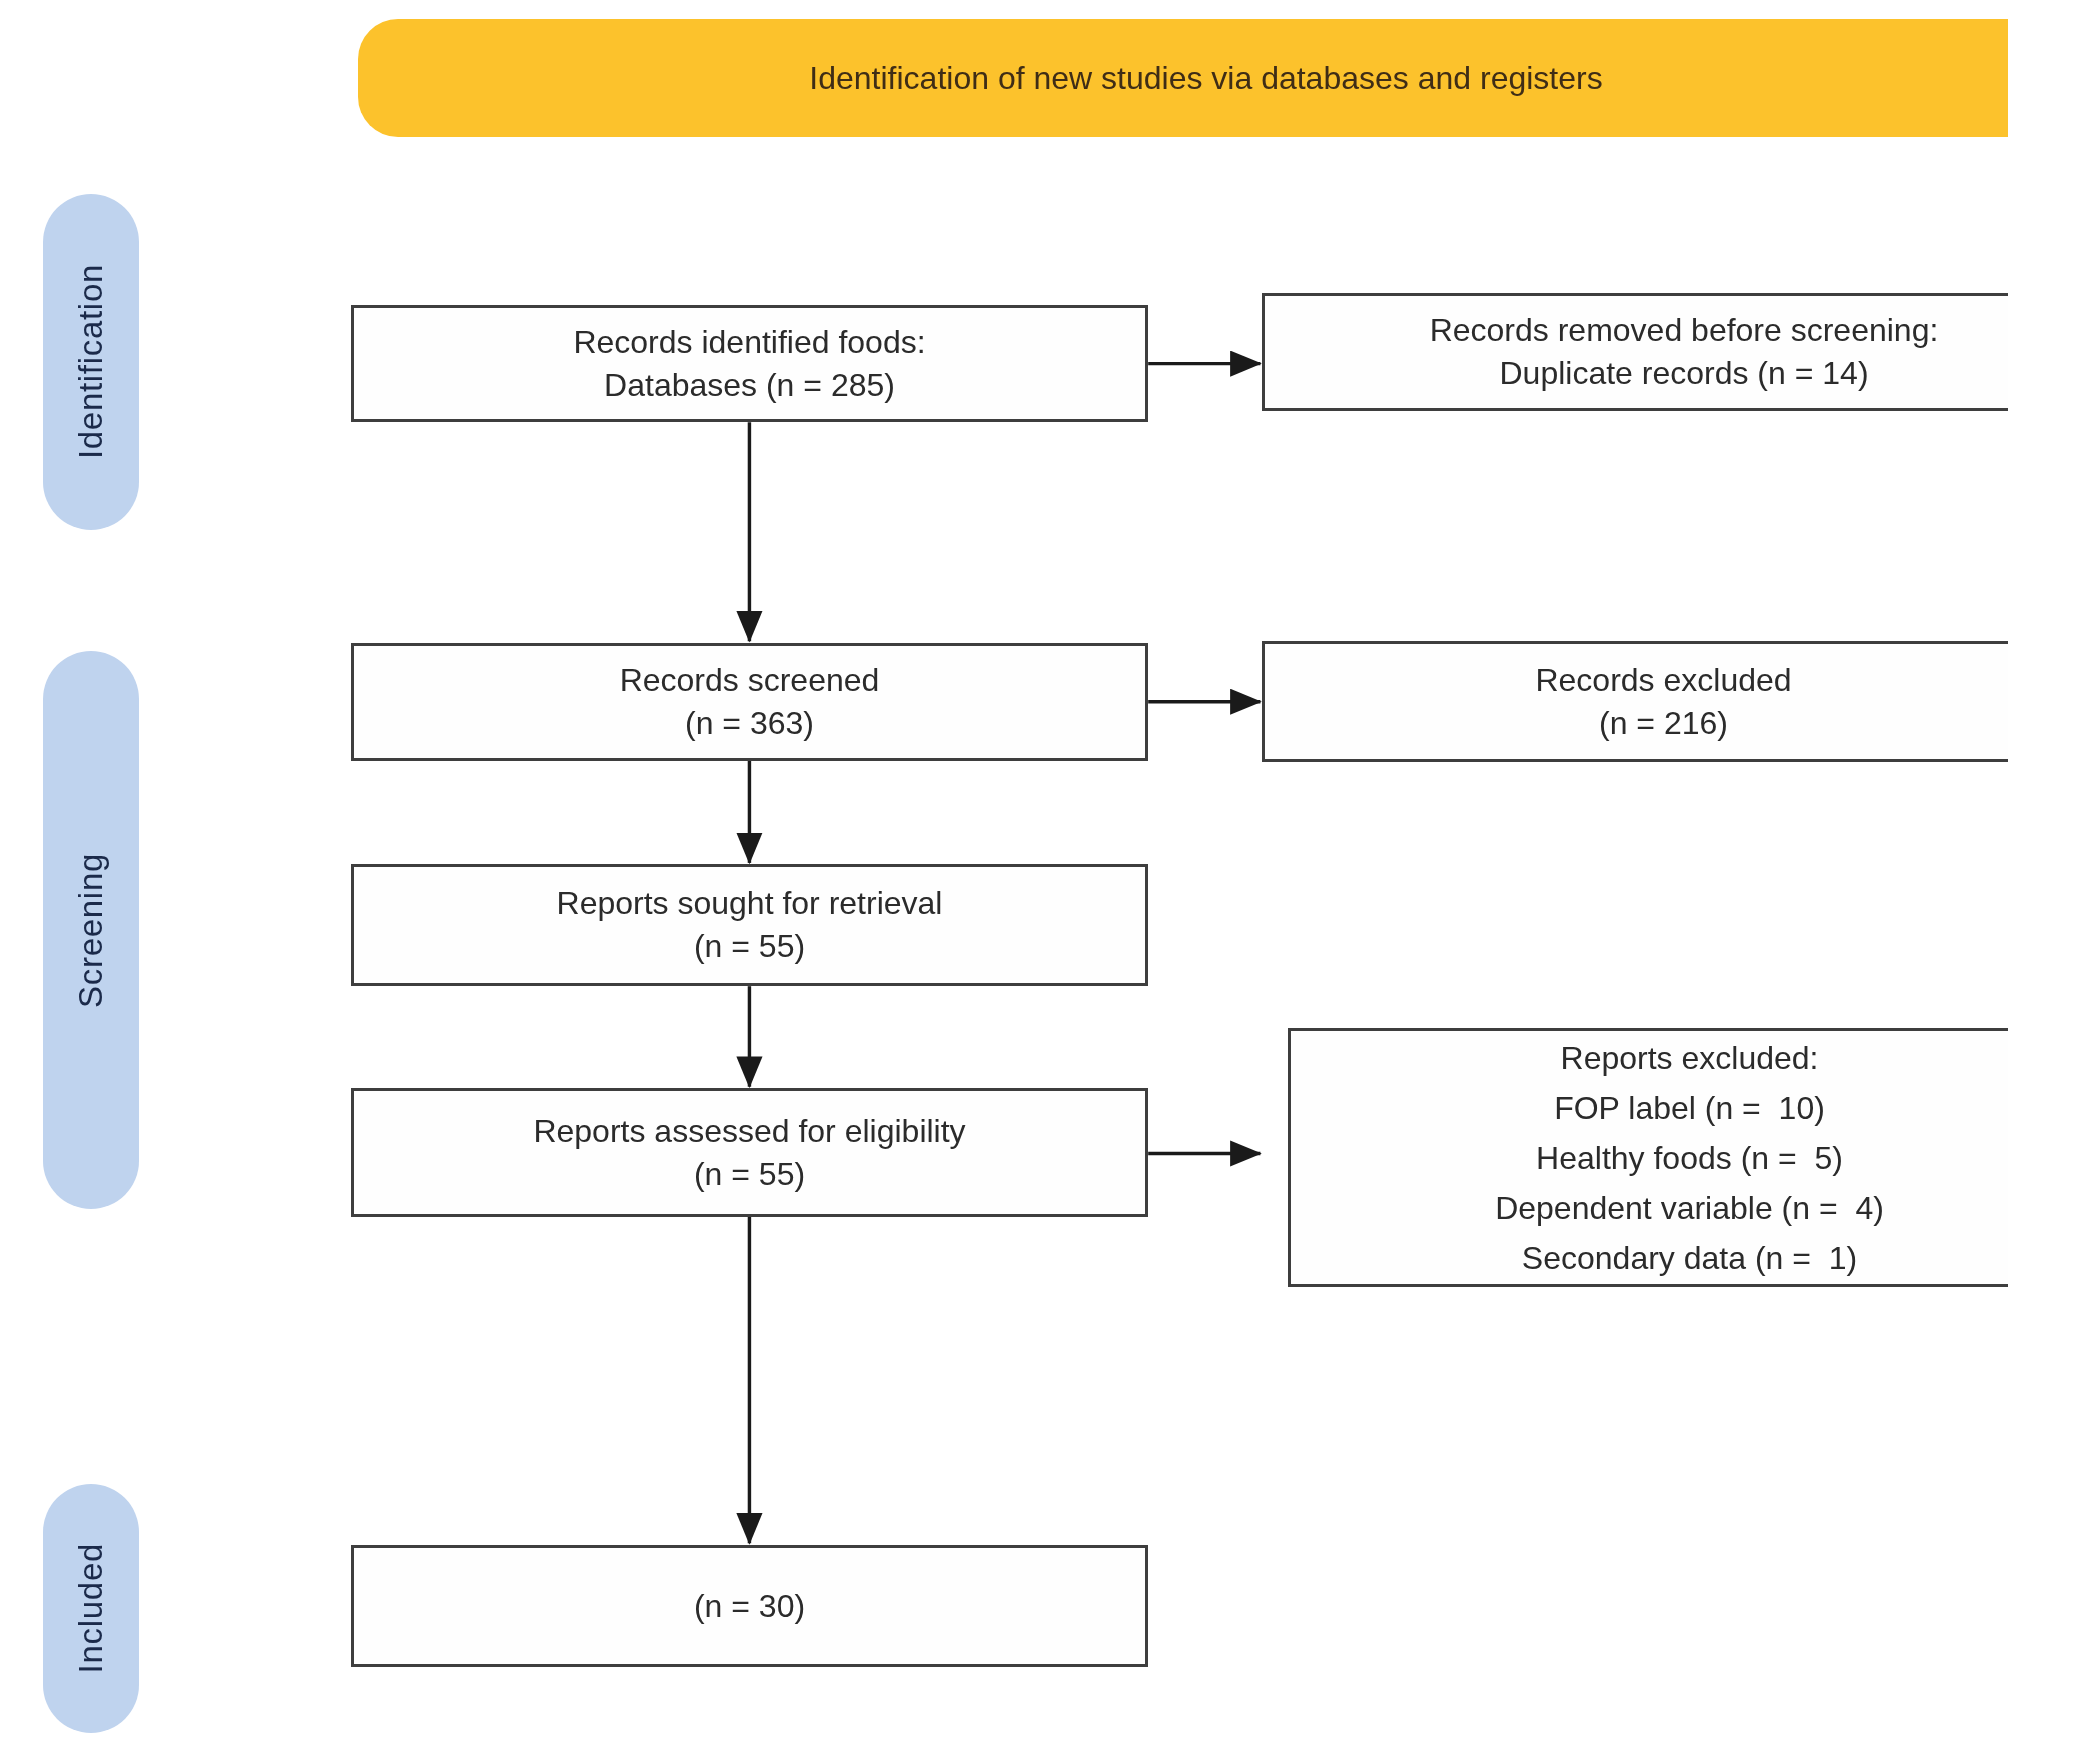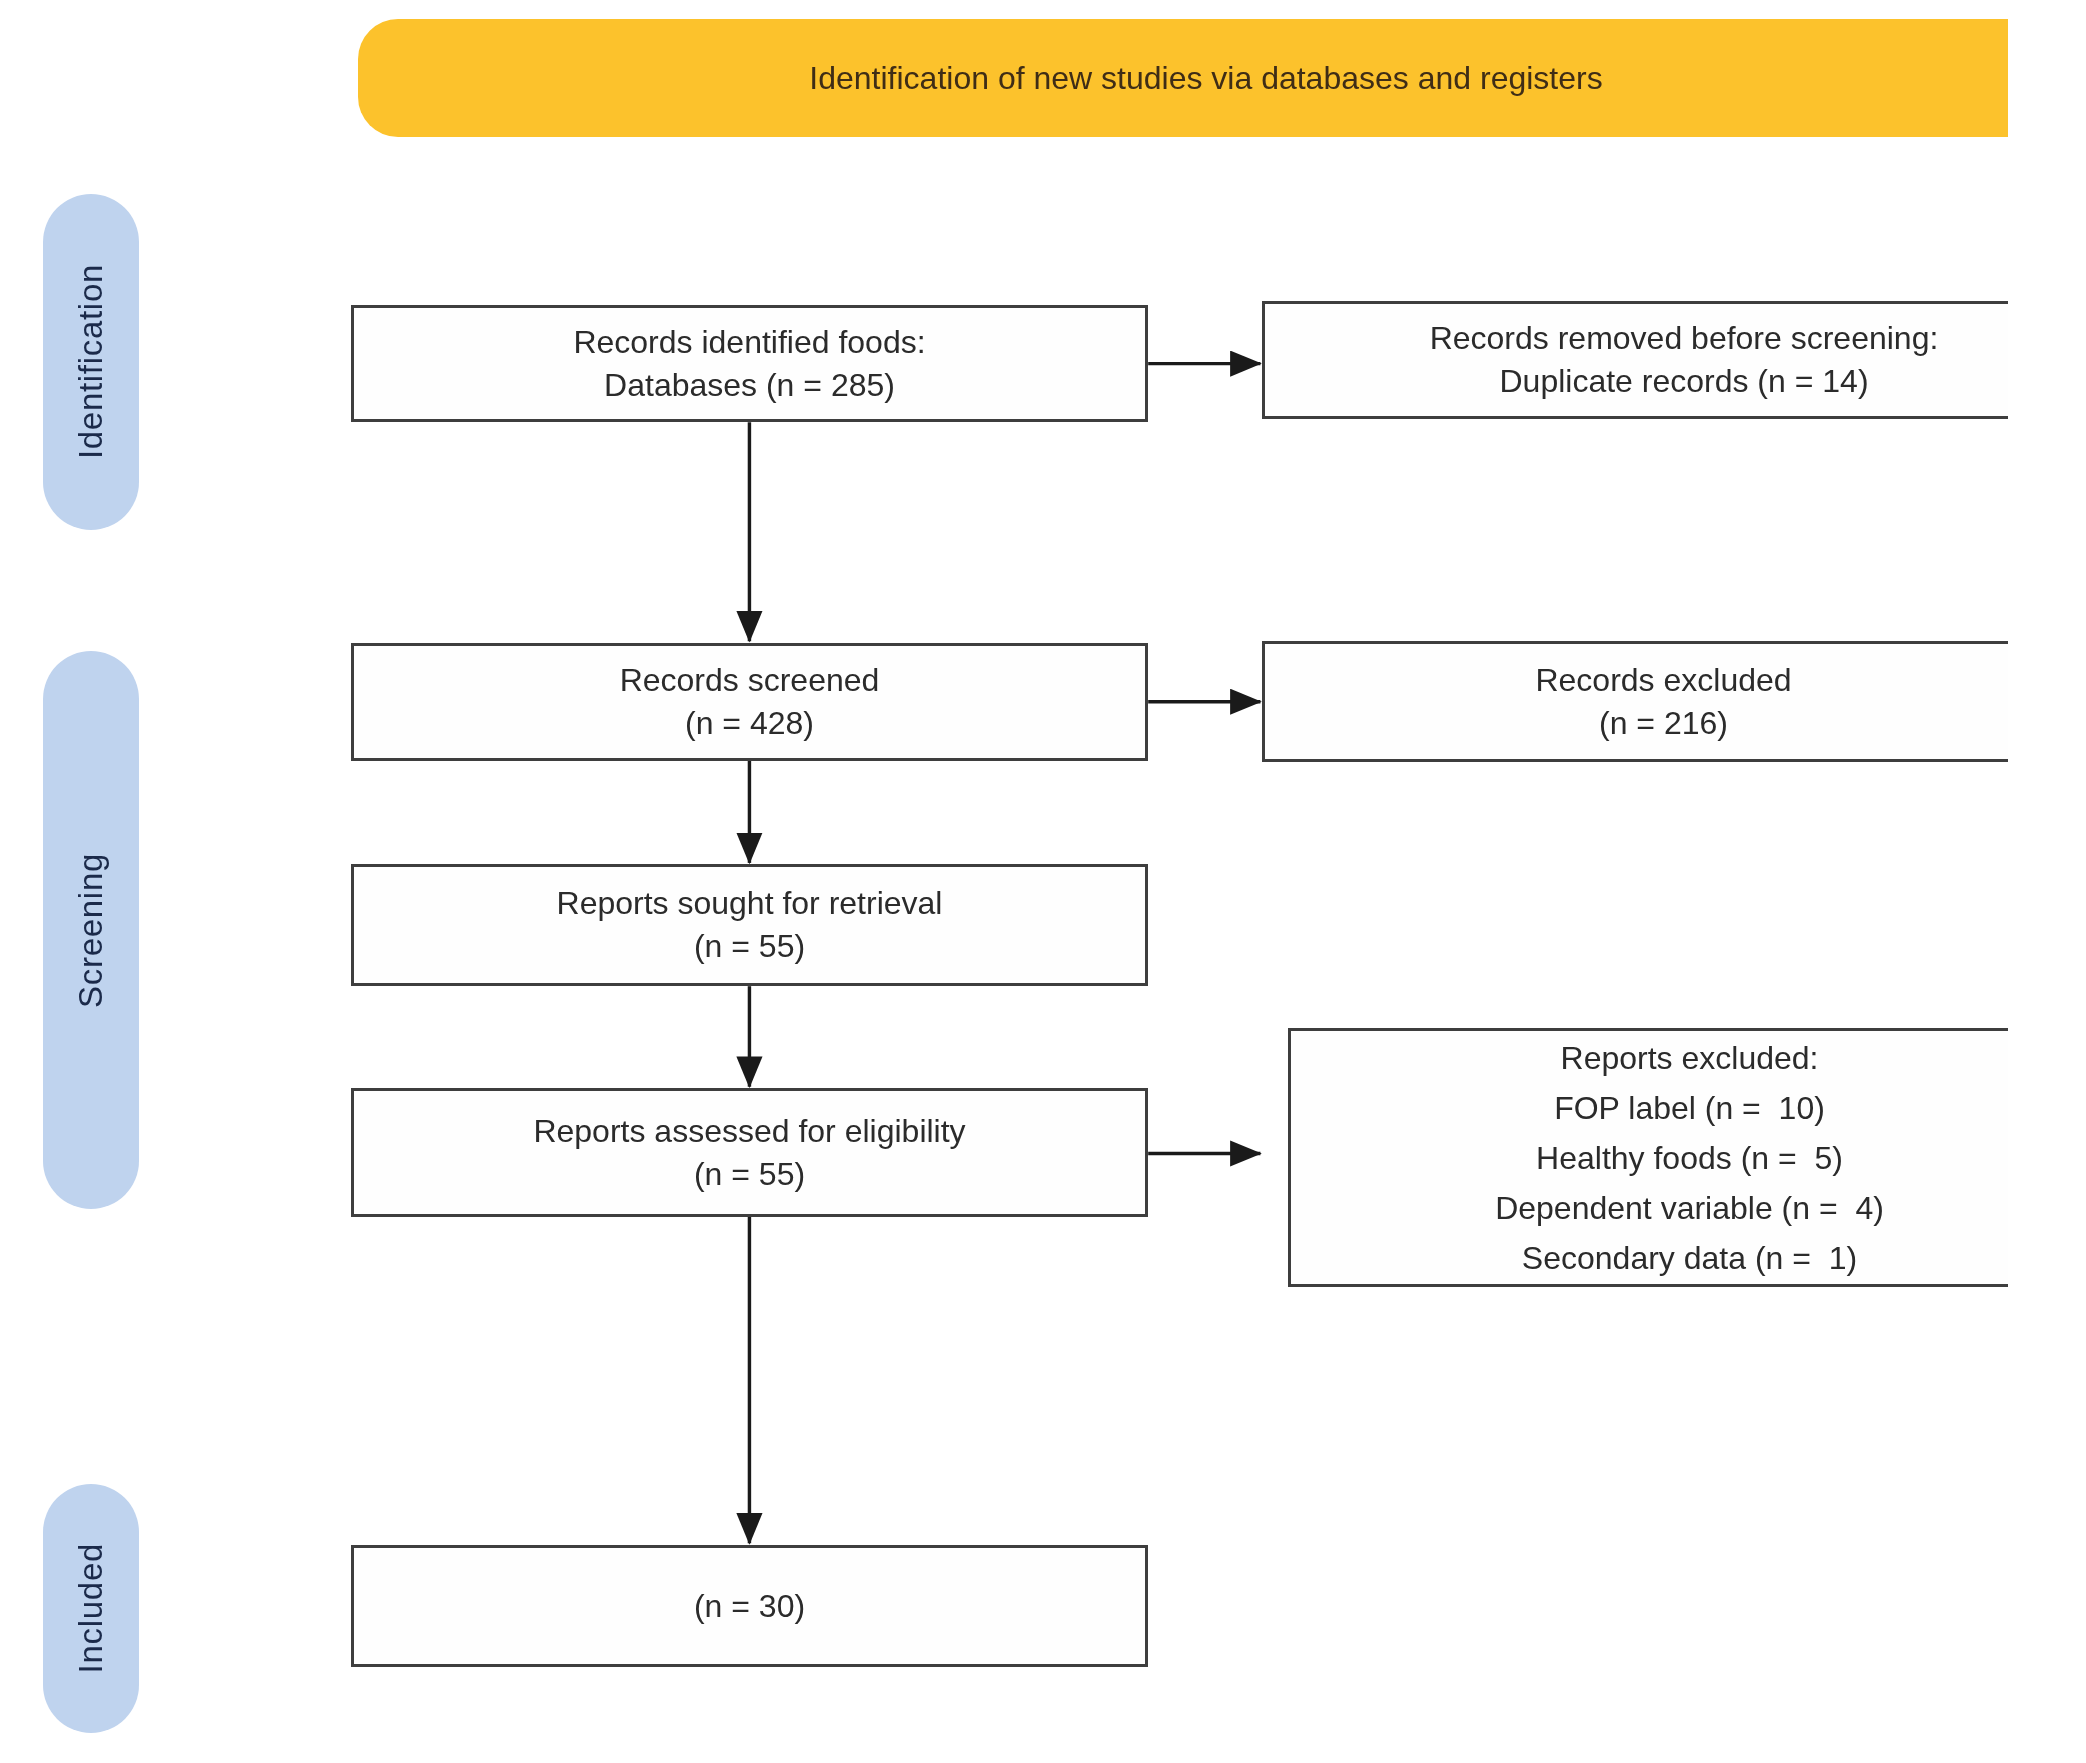--- a/index.html
+++ b/index.html
@@ -61,21 +61,21 @@
     color: #2b2b2b;
     font-size: 32px;
     line-height: 43px;
   }
   .box .line { white-space: pre-wrap; }
 
   .col-left  { left: 351px;  width: 797px; }
   .col-right { left: 1262px; width: 803px; }
 
   #box-records-identified { top: 305px;  height: 117px; }
-  #box-records-removed    { top: 301px;  height: 118px; padding-left: 41px; }
+  #box-records-removed    { top: 293px;  height: 118px; padding-left: 41px; }
   #box-records-screened   { top: 643px;  height: 118px; }
   #box-records-excluded   { top: 641px;  height: 121px; }
   #box-reports-sought     { top: 864px; height: 122px; justify-content: center; }
   #box-reports-assessed   { top: 1088px; height: 129px; }
   #box-reports-excluded   { top: 1028px; height: 259px; line-height: 50px; margin-left: 26px; }
   #box-new-studies        { top: 1545px; height: 122px; }
 
   
   #arrows {
     position: absolute;
@@ -122,21 +122,21 @@
     <line x1="1088" y1="1767" x2="1088" y2="2241" marker-end="url(#head)"></line>
   </svg>
 
   <div class="box col-left" id="box-records-identified">
     <div class="line">Records identified foods:</div>
     <div class="line">Databases (n = 285)</div>
   </div>
 
   <div class="box col-left" id="box-records-screened">
     <div class="line">Records screened</div>
-    <div class="line">(n = 428)</div>
+    <div class="line">(n = 363)</div>
   </div>
 
   <div class="box col-left" id="box-reports-sought">
     <div class="line">Reports sought for retrieval</div>
     <div class="line">(n = 55)</div>
   </div>
 
   <div class="box col-left" id="box-reports-assessed">
     <div class="line">Reports assessed for eligibility</div>
     <div class="line">(n = 55)</div>

